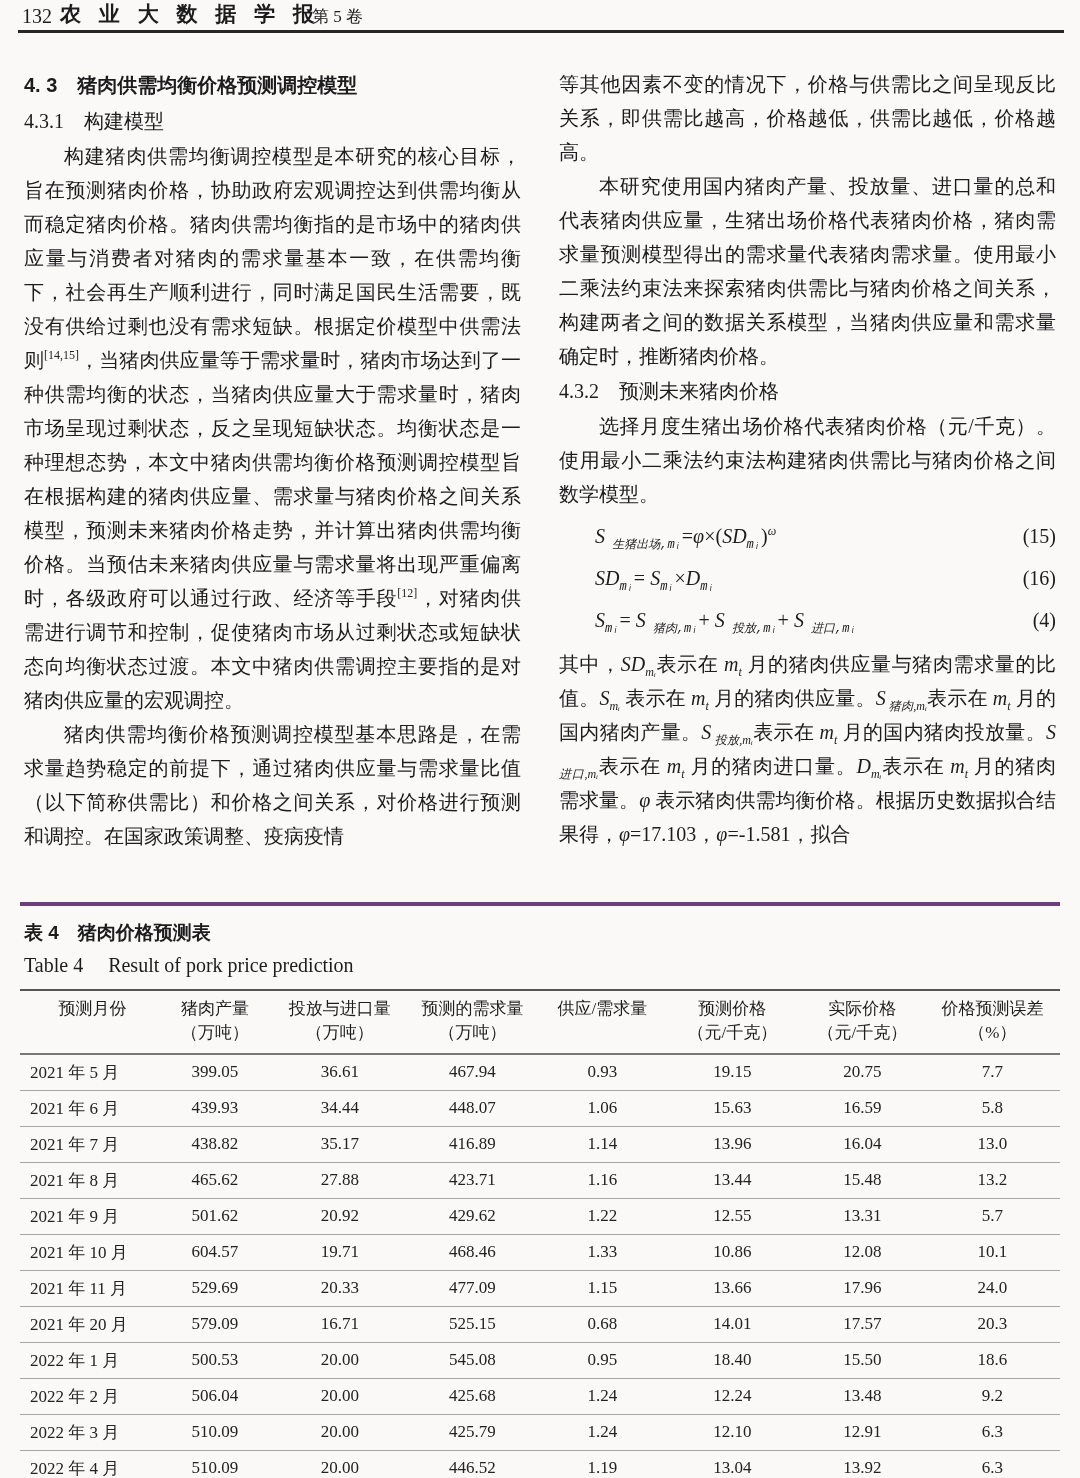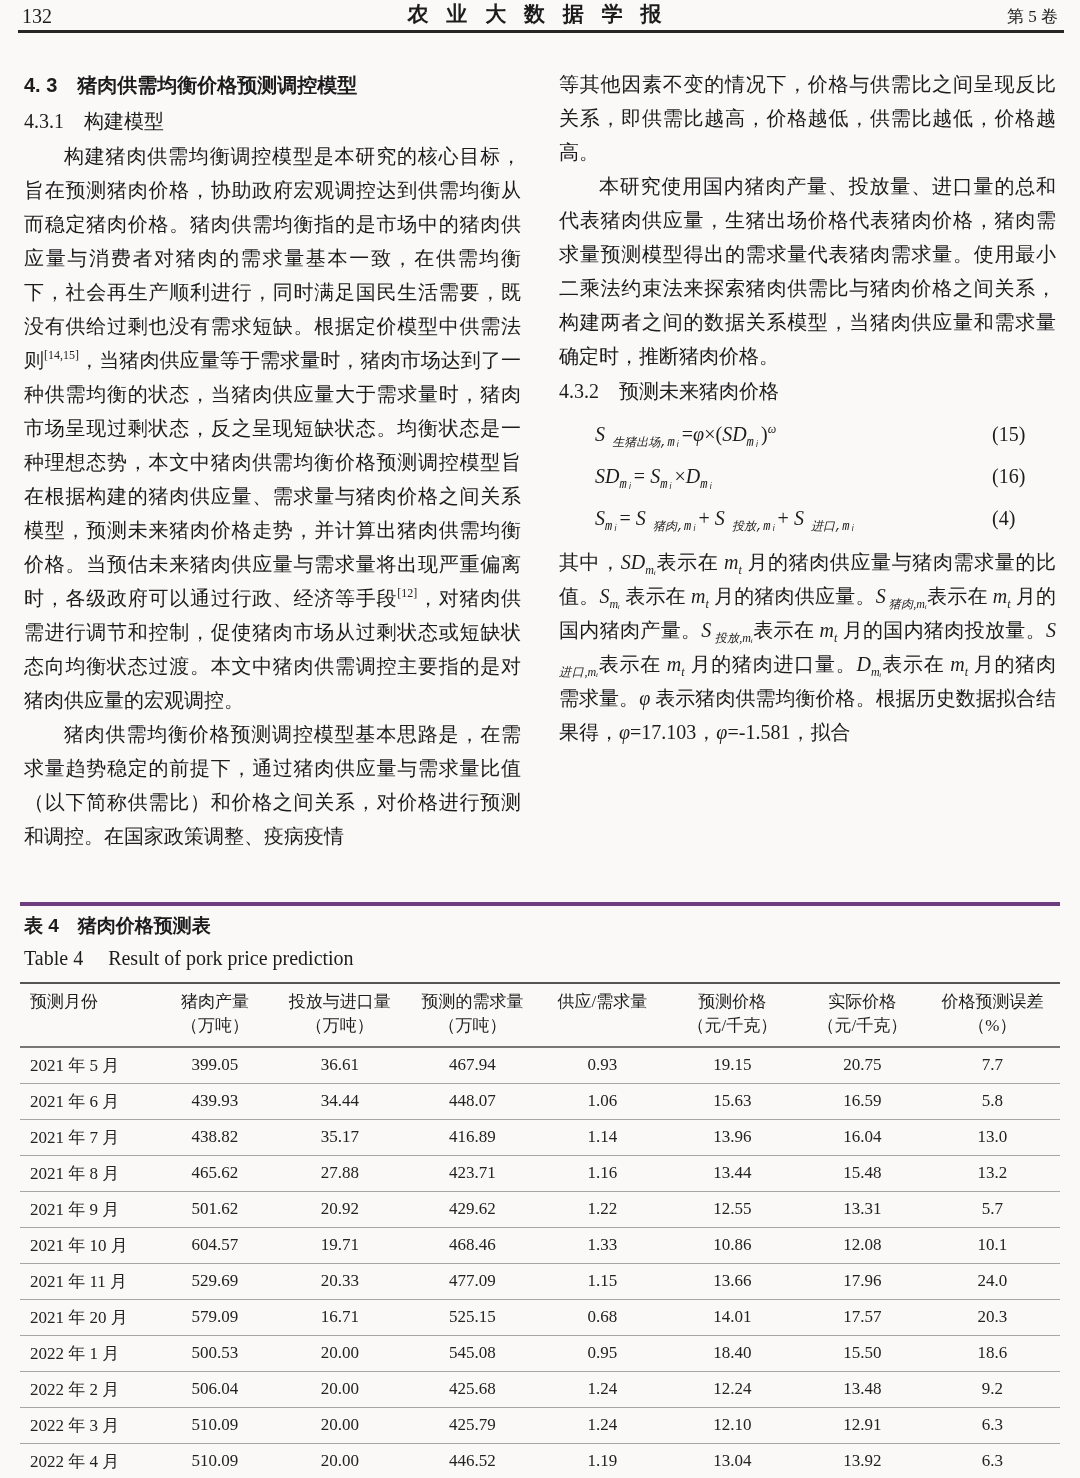--- a/index.html
+++ b/index.html
@@ -5,21 +5,21 @@
   * { margin:0; padding:0; box-sizing:border-box; }
   html { background:#e8e8e8; }
   body {
     width:1080px; height:1478px; margin:0 auto;
     background:#fbf8f8; color:#1c1c1c;
     font-family:"Liberation Serif","DejaVu Serif","DejaVu Sans",serif;
     overflow:hidden; position:relative;
   }
   
   .page-header {
-    display:flex; justify-content:space-between; align-items:flex-end;
+    display:flex; justify-content:flex-start; align-items:flex-end;
     padding:6px 22px 2px 22px; height:30px;
   }
   .page-number { font-size:20px; }
   .journal-title {
     font-family:"Liberation Sans","DejaVu Sans",sans-serif;
     font-size:21px; font-weight:bold; letter-spacing:6px; transform:translateX(8px);
   }
   .volume { font-size:17px; }
   .header-rule { height:3px; background:#262626; margin:0 16px 0 18px; }
 
@@ -38,37 +38,37 @@
   .rich sup { font-size:12px; line-height:0; }
   .rich sub { font-size:12px; line-height:0; font-style:italic; }
   .rich i { font-style:italic; }
 
   
   .formula { display:flex; align-items:center; height:42px; padding-left:36px; font-size:20px; }
   .f-body { flex:1; }
   .f-body sub { font-size:12px; line-height:0; font-style:italic;font-family:Liberation Mono, monospace; }
   .f-body sup { font-size:12px; line-height:0; font-style:italic; }
   .f-body i { font-style:italic; }
-  .f-num { width:64px; font-style:normal; }
+  .f-num { width:64px; text-align:right; font-style:normal; }
   .formula-list { margin:4px 0 6px 0; }
 
   
   .table-section { position:absolute; left:0; right:0; top:902px; padding:0 20px; }
   .top-accent { height:4px; background:#6e3d7e; }
   .caption-zh {
     font-family:"Liberation Sans","DejaVu Sans",sans-serif;
-    font-weight:bold; font-size:19px; padding:7px 4px 4px 4px;
+    font-weight:bold; font-size:19px; padding:14px 4px 4px 4px;
   }
   .caption-en { font-size:20px; padding:2px 4px 10px 4px; }
   table { width:100%; border-collapse:collapse; table-layout:fixed; border-top:2px solid #555; }
   thead th {
     font-weight:normal; font-size:17px; text-align:center; vertical-align:top;
     padding:6px 0 8px 0; border-bottom:2px solid #777; line-height:24px;
   }
-  thead th.first { text-align:left; padding-left:10px; }
+  thead th.first { text-align:center; padding-left:10px; }
   tbody td {
     font-size:17px; text-align:center; height:36px;
     border-bottom:1px solid #a6a6a6; color:#222;
   }
   tbody td.month { text-align:left; padding-left:10px; }
   tbody tr:last-child td { border-bottom:none; }
 </style>
 </head>
 <body>
 
@@ -85,20 +85,21 @@
     <div class="h-bold">4. 3　猪肉供需均衡价格预测调控模型</div>
     <div class="h-plain">4.3.1　构建模型</div>
     <p class="indent rich"><span>构建猪肉供需均衡调控模型是本研究的核心目标，旨在预测猪肉价格，协助政府宏观调控达到供需均衡从而稳定猪肉价格。猪肉供需均衡指的是市场中的猪肉供应量与消费者对猪肉的需求量基本一致，在供需均衡下，社会再生产顺利进行，同时满足国民生活需要，既没有供给过剩也没有需求短缺。根据定价模型中供需法则</span><sup>[14,15]</sup><span>，当猪肉供应量等于需求量时，猪肉市场达到了一种供需均衡的状态，当猪肉供应量大于需求量时，猪肉市场呈现过剩状态，反之呈现短缺状态。均衡状态是一种理想态势，本文中猪肉供需均衡价格预测调控模型旨在根据构建的猪肉供应量、需求量与猪肉价格之间关系模型，预测未来猪肉价格走势，并计算出猪肉供需均衡价格。当预估未来猪肉供应量与需求量将出现严重偏离时，各级政府可以通过行政、经济等手段</span><sup>[12]</sup><span>，对猪肉供需进行调节和控制，促使猪肉市场从过剩状态或短缺状态向均衡状态过渡。本文中猪肉供需调控主要指的是对猪肉供应量的宏观调控。</span></p>
     <p class="indent">猪肉供需均衡价格预测调控模型基本思路是，在需求量趋势稳定的前提下，通过猪肉供应量与需求量比值（以下简称供需比）和价格之间关系，对价格进行预测和调控。在国家政策调整、疫病疫情</p>
   </div>
 
   <div class="col">
     <p>等其他因素不变的情况下，价格与供需比之间呈现反比关系，即供需比越高，价格越低，供需比越低，价格越高。</p>
     <p class="indent">本研究使用国内猪肉产量、投放量、进口量的总和代表猪肉供应量，生猪出场价格代表猪肉价格，猪肉需求量预测模型得出的需求量代表猪肉需求量。使用最小二乘法约束法来探索猪肉供需比与猪肉价格之间关系，构建两者之间的数据关系模型，当猪肉供应量和需求量确定时，推断猪肉价格。</p>
     <div class="h-plain">4.3.2　预测未来猪肉价格</div>
+    <p class="indent">选择月度生猪出场价格代表猪肉价格（元/千克）。使用最小二乘法约束法构建猪肉供需比与猪肉价格之间数学模型。</p>
     <div class="formula-list">
         <div class="formula">
           <span class="f-body"><i>S</i><sub> 生猪出场,mᵢ</sub><span>=</span><i>φ</i><span>×(</span><i>SD</i><sub>mᵢ</sub><span>)</span><sup>ω</sup></span>
           <span class="f-num">(15)</span>
         </div>
         <div class="formula">
           <span class="f-body"><i>SD</i><sub>mᵢ</sub><span>= </span><i>S</i><sub>mᵢ</sub><span>×</span><i>D</i><sub>mᵢ</sub></span>
           <span class="f-num">(16)</span>
         </div>
         <div class="formula">

